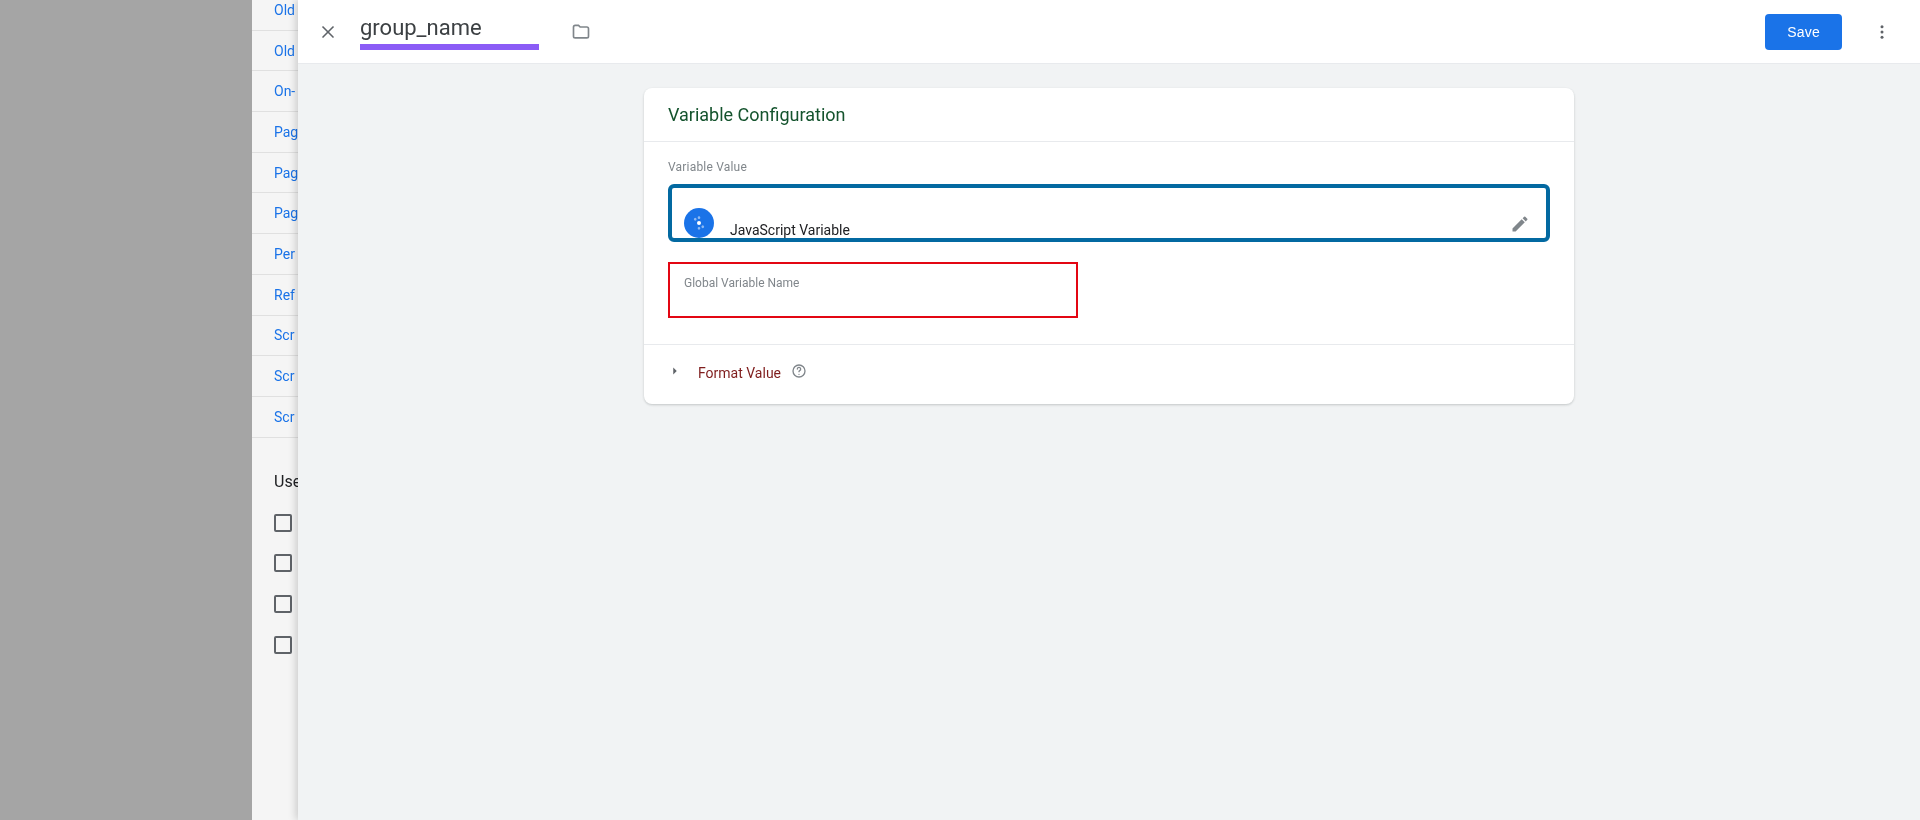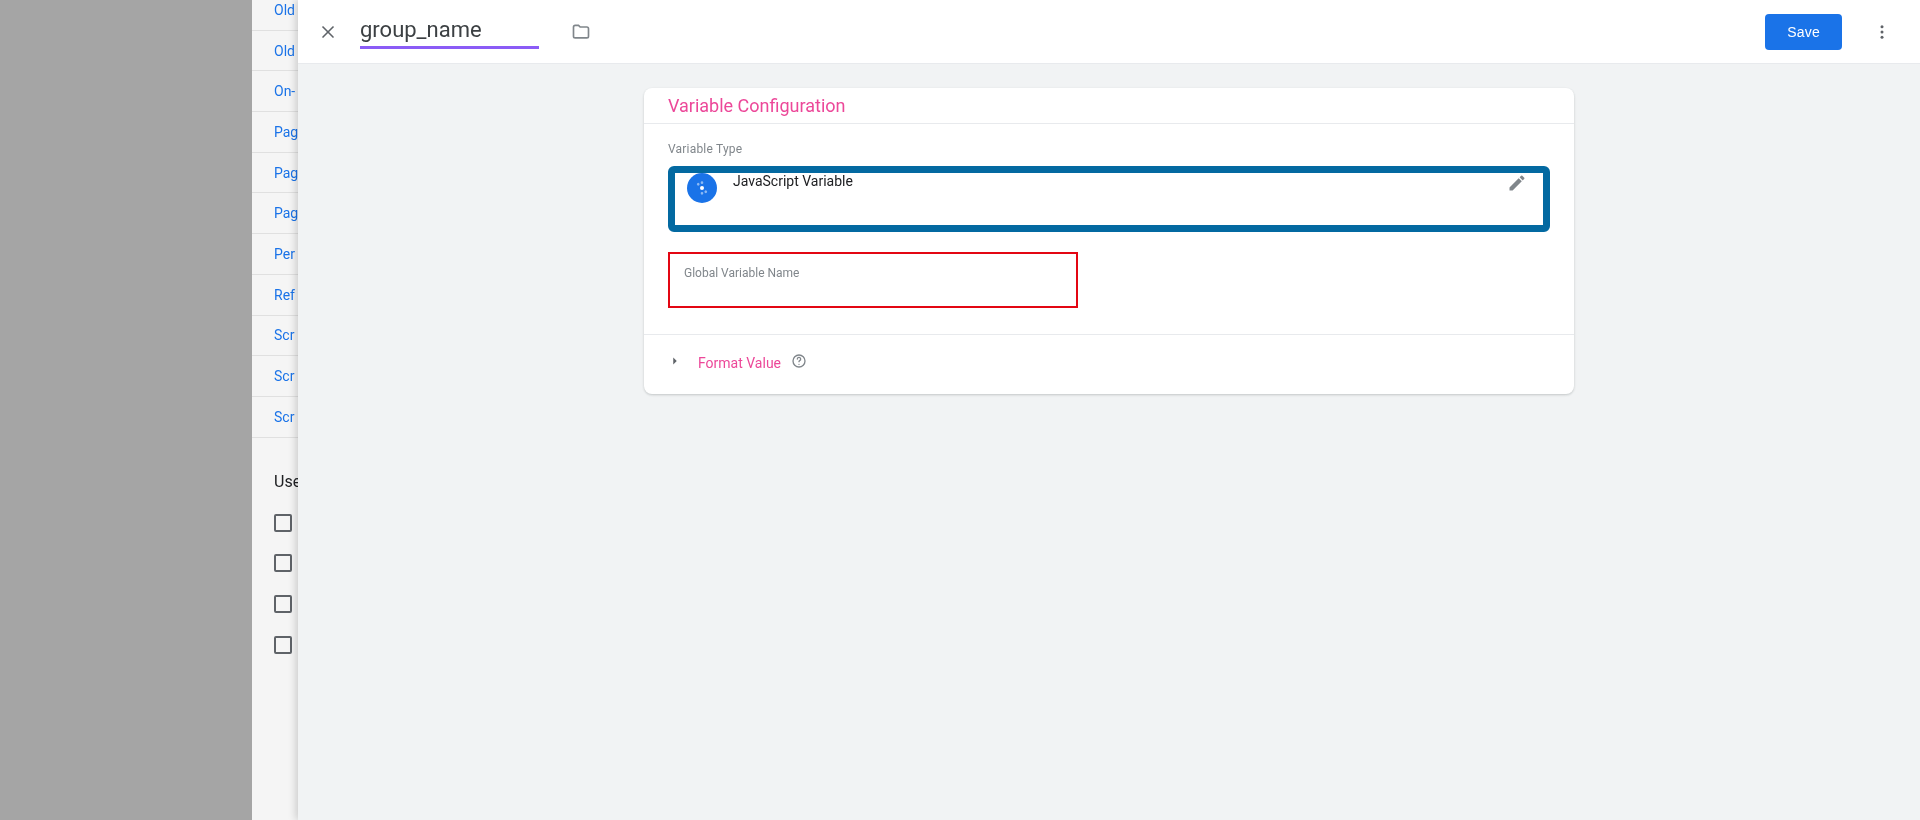--- a/index.html
+++ b/index.html
@@ -33,48 +33,48 @@
     display: flex; align-items: center; padding: 0 18px 0 10px;
     gap: 12px;
   }
   .icon-btn {
     width: 40px; height: 40px; border: none; background: transparent; border-radius: 50%;
     display: inline-flex; align-items: center; justify-content: center; cursor: pointer;
     color: #5f6368;
   }
   .title-input {
     font-size: 22px; color: #3c4043; border: none; outline: none;
-    border-bottom: 3px solid #8b5cf6; padding: 2px 0 4px 0; min-width: 120px;
+    border-bottom: 6px solid #8b5cf6; padding: 2px 0 4px 0; min-width: 120px;
     font-family: inherit; background: transparent;
   }
   .folder-icon { color: #80868b; margin-left: 10px; }
   .spacer { flex: 1; }
   .save-btn {
     background: #1a73e8; color: #fff; border: none; border-radius: 4px;
     height: 36px; padding: 8px 22px; font-size: 14px; font-weight: 500; cursor: pointer;
     letter-spacing: .2px;
   }
   .kebab { margin-left: 8px; }
 
   .panel-body { flex: 1; background: #f1f3f4; overflow: auto; padding-top: 24px; }
 
   .card {
     width: 930px; margin: 0 auto 24px auto; background: #fff;
     border-radius: 8px; box-shadow: 0 1px 2px rgba(60,64,67,.15), 0 1px 3px rgba(60,64,67,.1);
   }
-  .card-header { padding: 7px 24px; font-size: 18px; color: #ec4899; }
+  .card-header { padding: 16px 24px; font-size: 18px; color: #14532d; }
   hr.sep { border: none; border-top: 1px solid #e8eaed; margin: 0; }
 
   .section {
     padding: 18px 24px 26px 24px;
   }
   .section-label { font-size: 12px; color: #80868b; margin-bottom: 10px; letter-spacing: .2px;}
   .type-row {
-    border: 7px solid #0369a1; border-radius: 6px; height: 66px;
-    display: flex; align-items: flex-start; padding: 0 16px 0 12px; gap: 16px;
+    border: 4px solid #0369a1; border-radius: 6px; height: 58px;
+    display: flex; align-items: flex-end; padding: 0 16px 0 12px; gap: 16px;
     cursor: pointer;
   }
   .type-icon {
     width: 30px; height: 30px; border-radius: 50%; background: #1a73e8;
     display:flex; align-items:center; justify-content:center; color:#fff;
   }
   .type-name { font-size: 14px; color: #202124; flex:1; }
   .edit-pencil { color: #80868b; }
 
   .highlight-box {
@@ -89,21 +89,21 @@
     font-family: inherit;
   }
   .brick-btn {
     width: 42px; height: 40px; border: 1px solid #dadce0; border-left: none;
     border-radius: 0 2px 2px 0; background:#fff; display:flex; align-items:center; justify-content:center;
     cursor:pointer; color:#80868b;
   }
 
   .expand-row {
     display:flex; align-items:center; gap: 16px; padding: 18px 24px 22px 24px;
-    cursor:pointer; color:#ec4899; font-size:14px;
+    cursor:pointer; color:#7f1d1d; font-size:14px;
   }
   .expand-row .chev { color: #5f6368; }
   .help-icon { color:#80868b; margin-left: -6px; }
 </style>
 </head>
 <body>
 
 <div class="bg-gray"></div>
 <div class="bg-list-col">
   <div class="bg-rows">
@@ -157,21 +157,21 @@
           <circle cx="12" cy="19" r="2"></circle>
         </svg>
     </button>
   </div>
 
   <div class="panel-body">
     <div class="card">
       <div class="card-header">Variable Configuration</div>
       <hr class="sep">
       <div class="section">
-        <div class="section-label">Variable Type</div>
+        <div class="section-label">Variable Value</div>
         <div class="type-row">
           <div class="type-icon">
             <svg width="16" height="16" viewBox="0 0 24 24" fill="#fff">
                 <circle cx="12" cy="12" r="3"></circle>
                 <path d="M12 2a2 2 0 0 1 2 2 2 2 0 0 1-2 2 2 2 0 0 1-2-2 2 2 0 0 1 2-2zM12 18a2 2 0 0 1 2 2 2 2 0 0 1-2 2 2 2 0 0 1-2-2 2 2 0 0 1 2-2zM4.93 4.93a2 2 0 0 1 2.83 0 2 2 0 0 1 0 2.83 2 2 0 0 1-2.83 0 2 2 0 0 1 0-2.83zM16.24 16.24a2 2 0 0 1 2.83 0 2 2 0 0 1 0 2.83 2 2 0 0 1-2.83 0 2 2 0 0 1 0-2.83z" opacity=".5"></path>
               </svg>
           </div>
           <div class="type-name">JavaScript Variable</div>
           <span class="edit-pencil">
             <svg width="20" height="20" viewBox="0 0 24 24" fill="#80868b">

